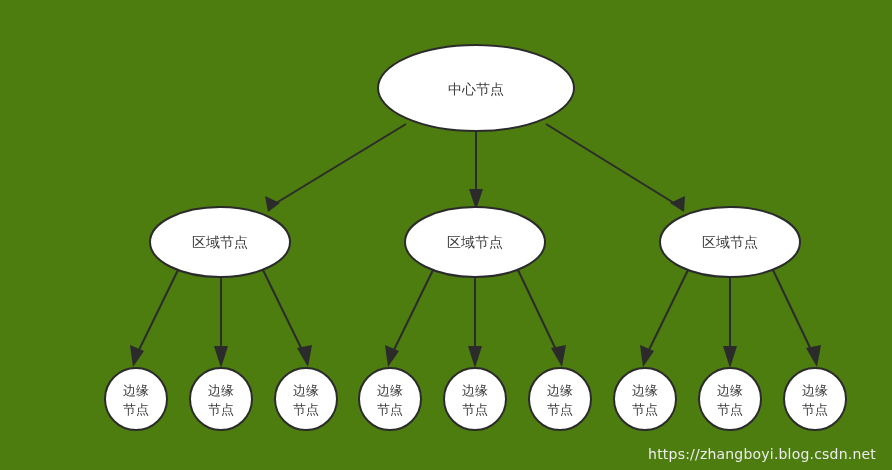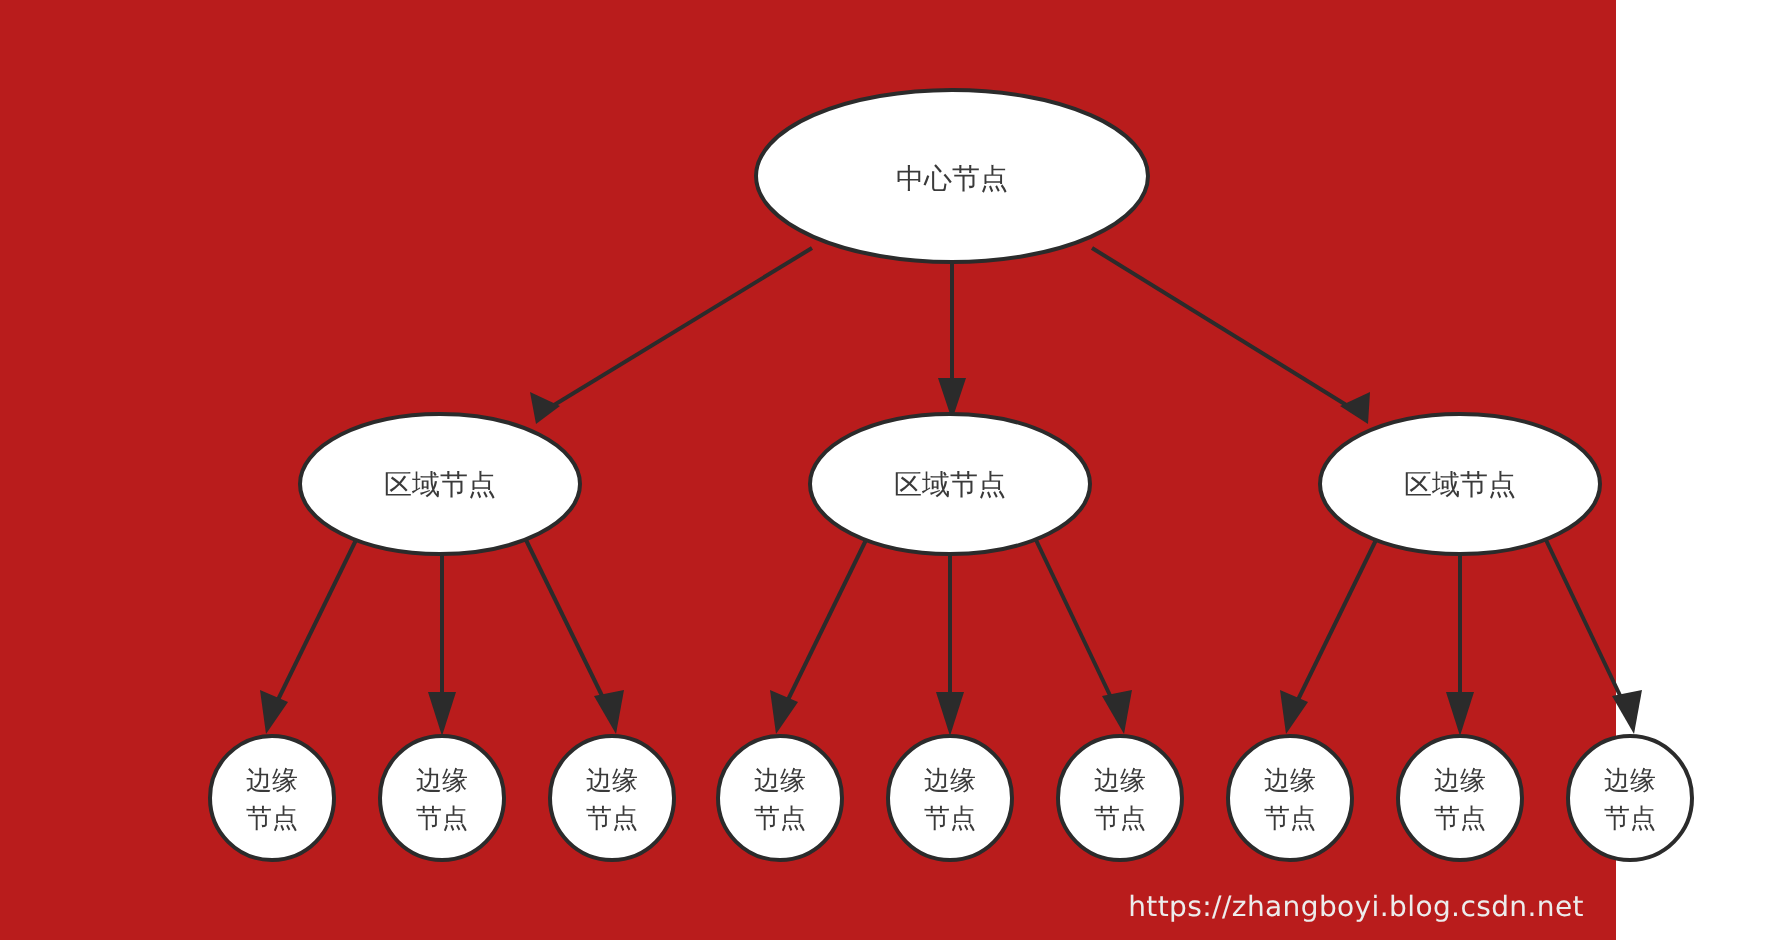--- a/index.html
+++ b/index.html
@@ -9,23 +9,23 @@
   }
   body {
     width: 892px;
     height: 470px;
     font-family: "DejaVu Sans", "Liberation Sans", sans-serif;
     overflow: hidden;
     position: relative;
   }
   #diagram-root {
     position: relative;
-    width: 808px;
+    width: 892px;
     height: 470px;
-    background: #b91c1c;
+    background: #4d7c0f;
   }
   #diagram-svg {
     position: absolute;
     top: 0;
     left: 0;
     width: 892px;
     height: 470px;
     display: block;
   }
   .node-shape {

